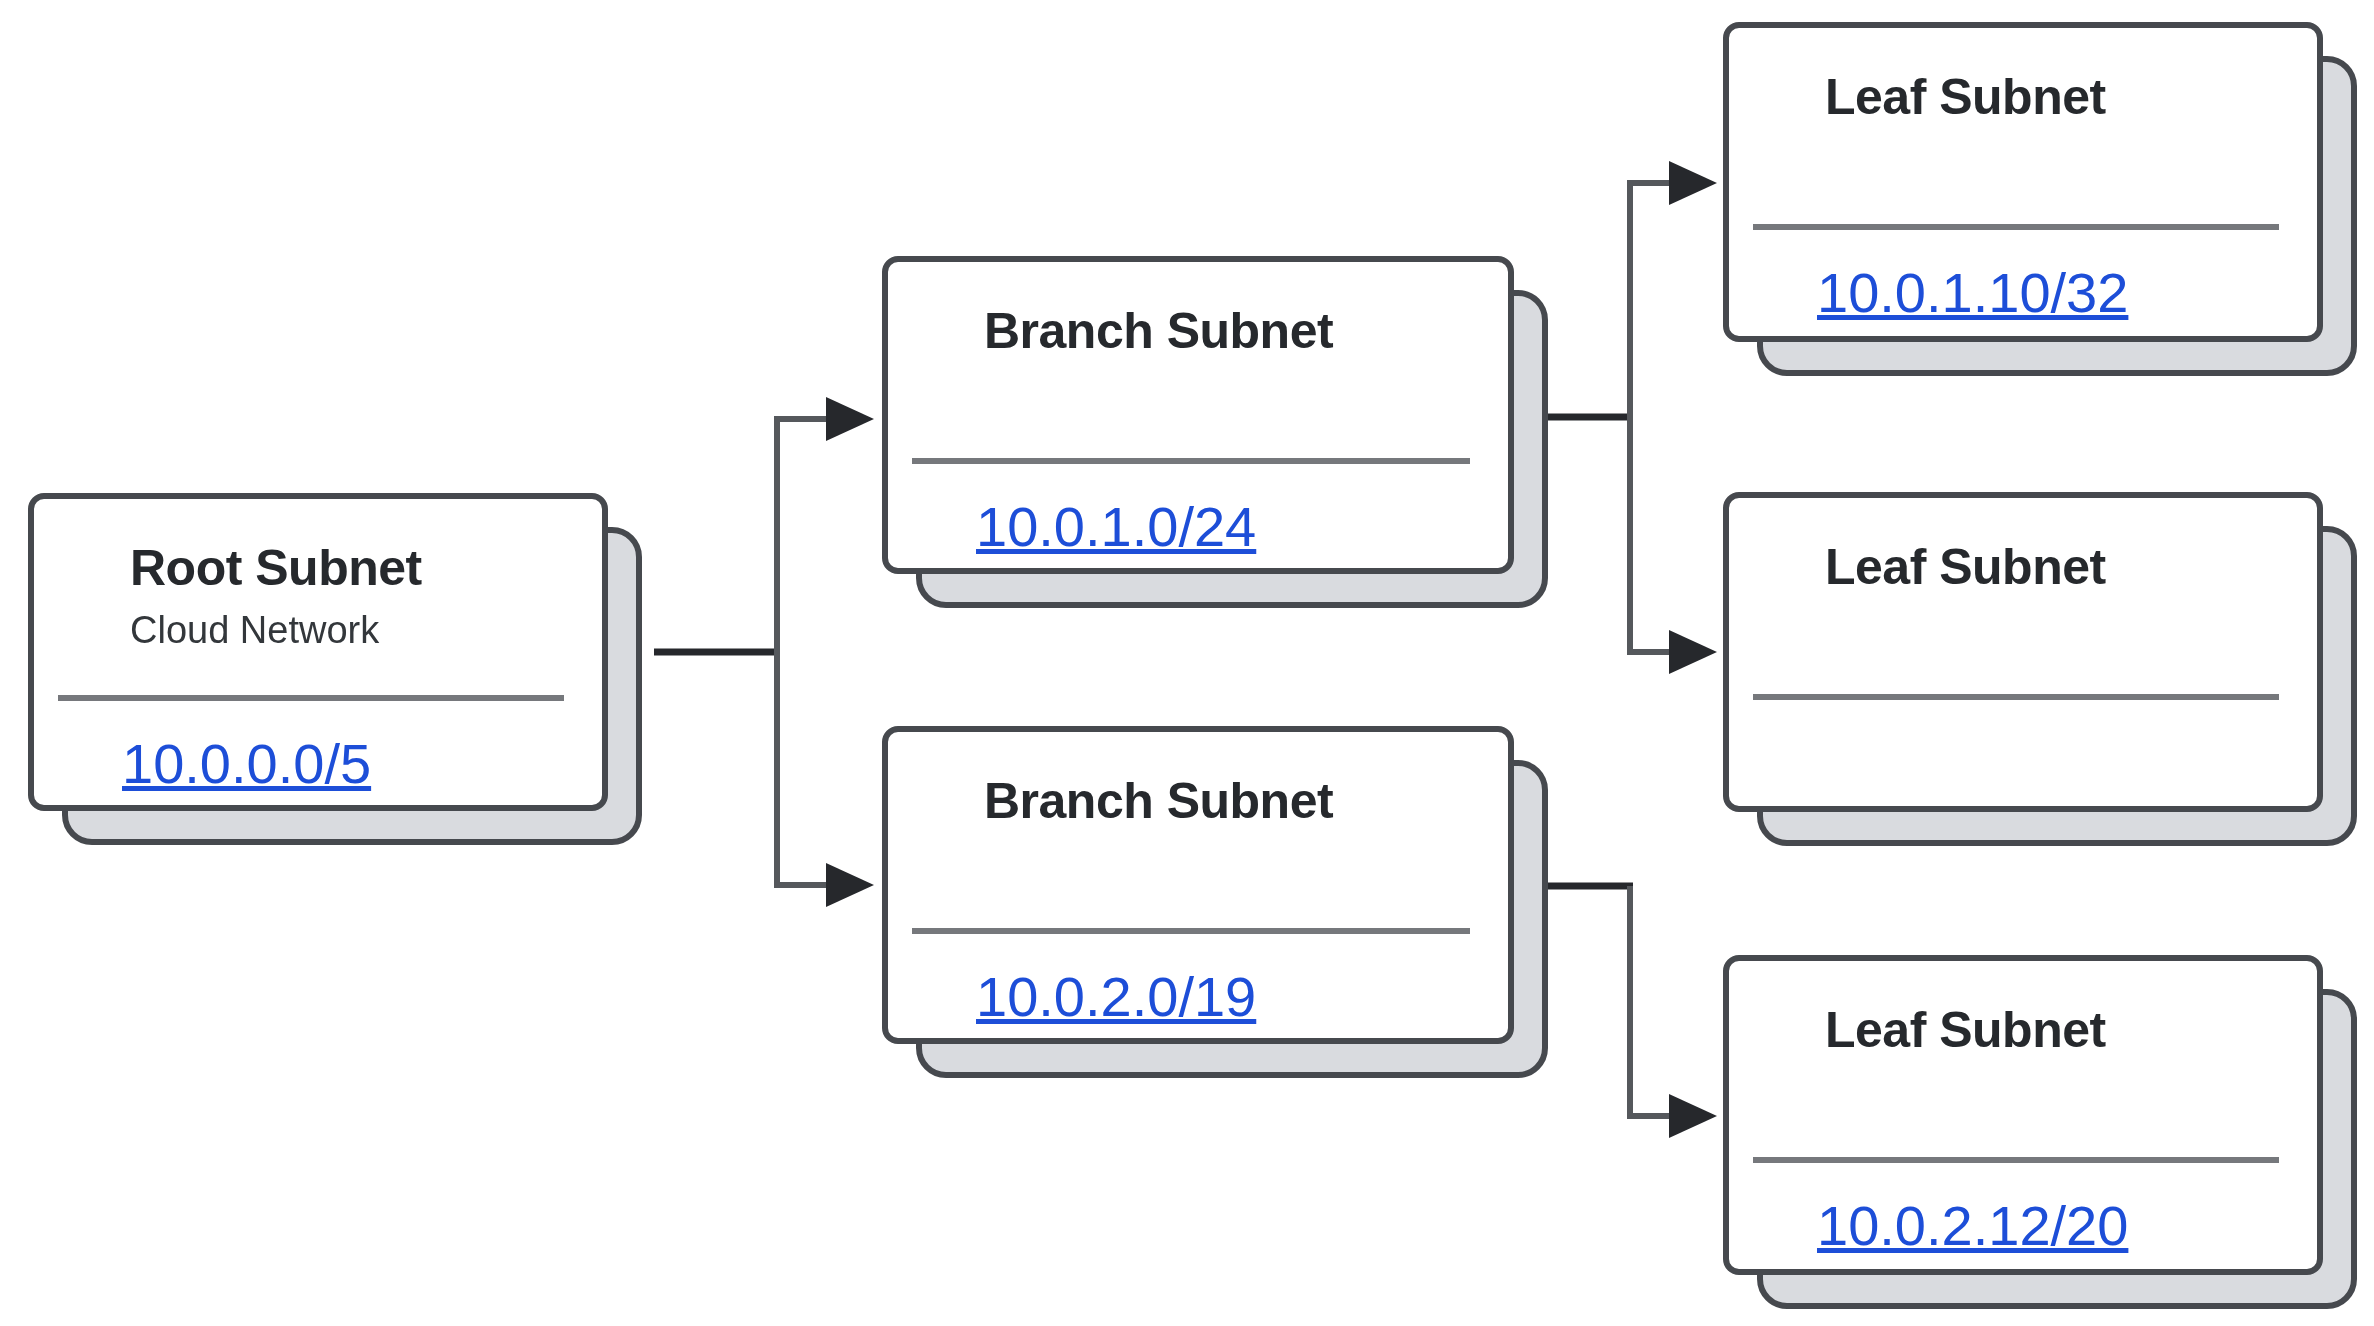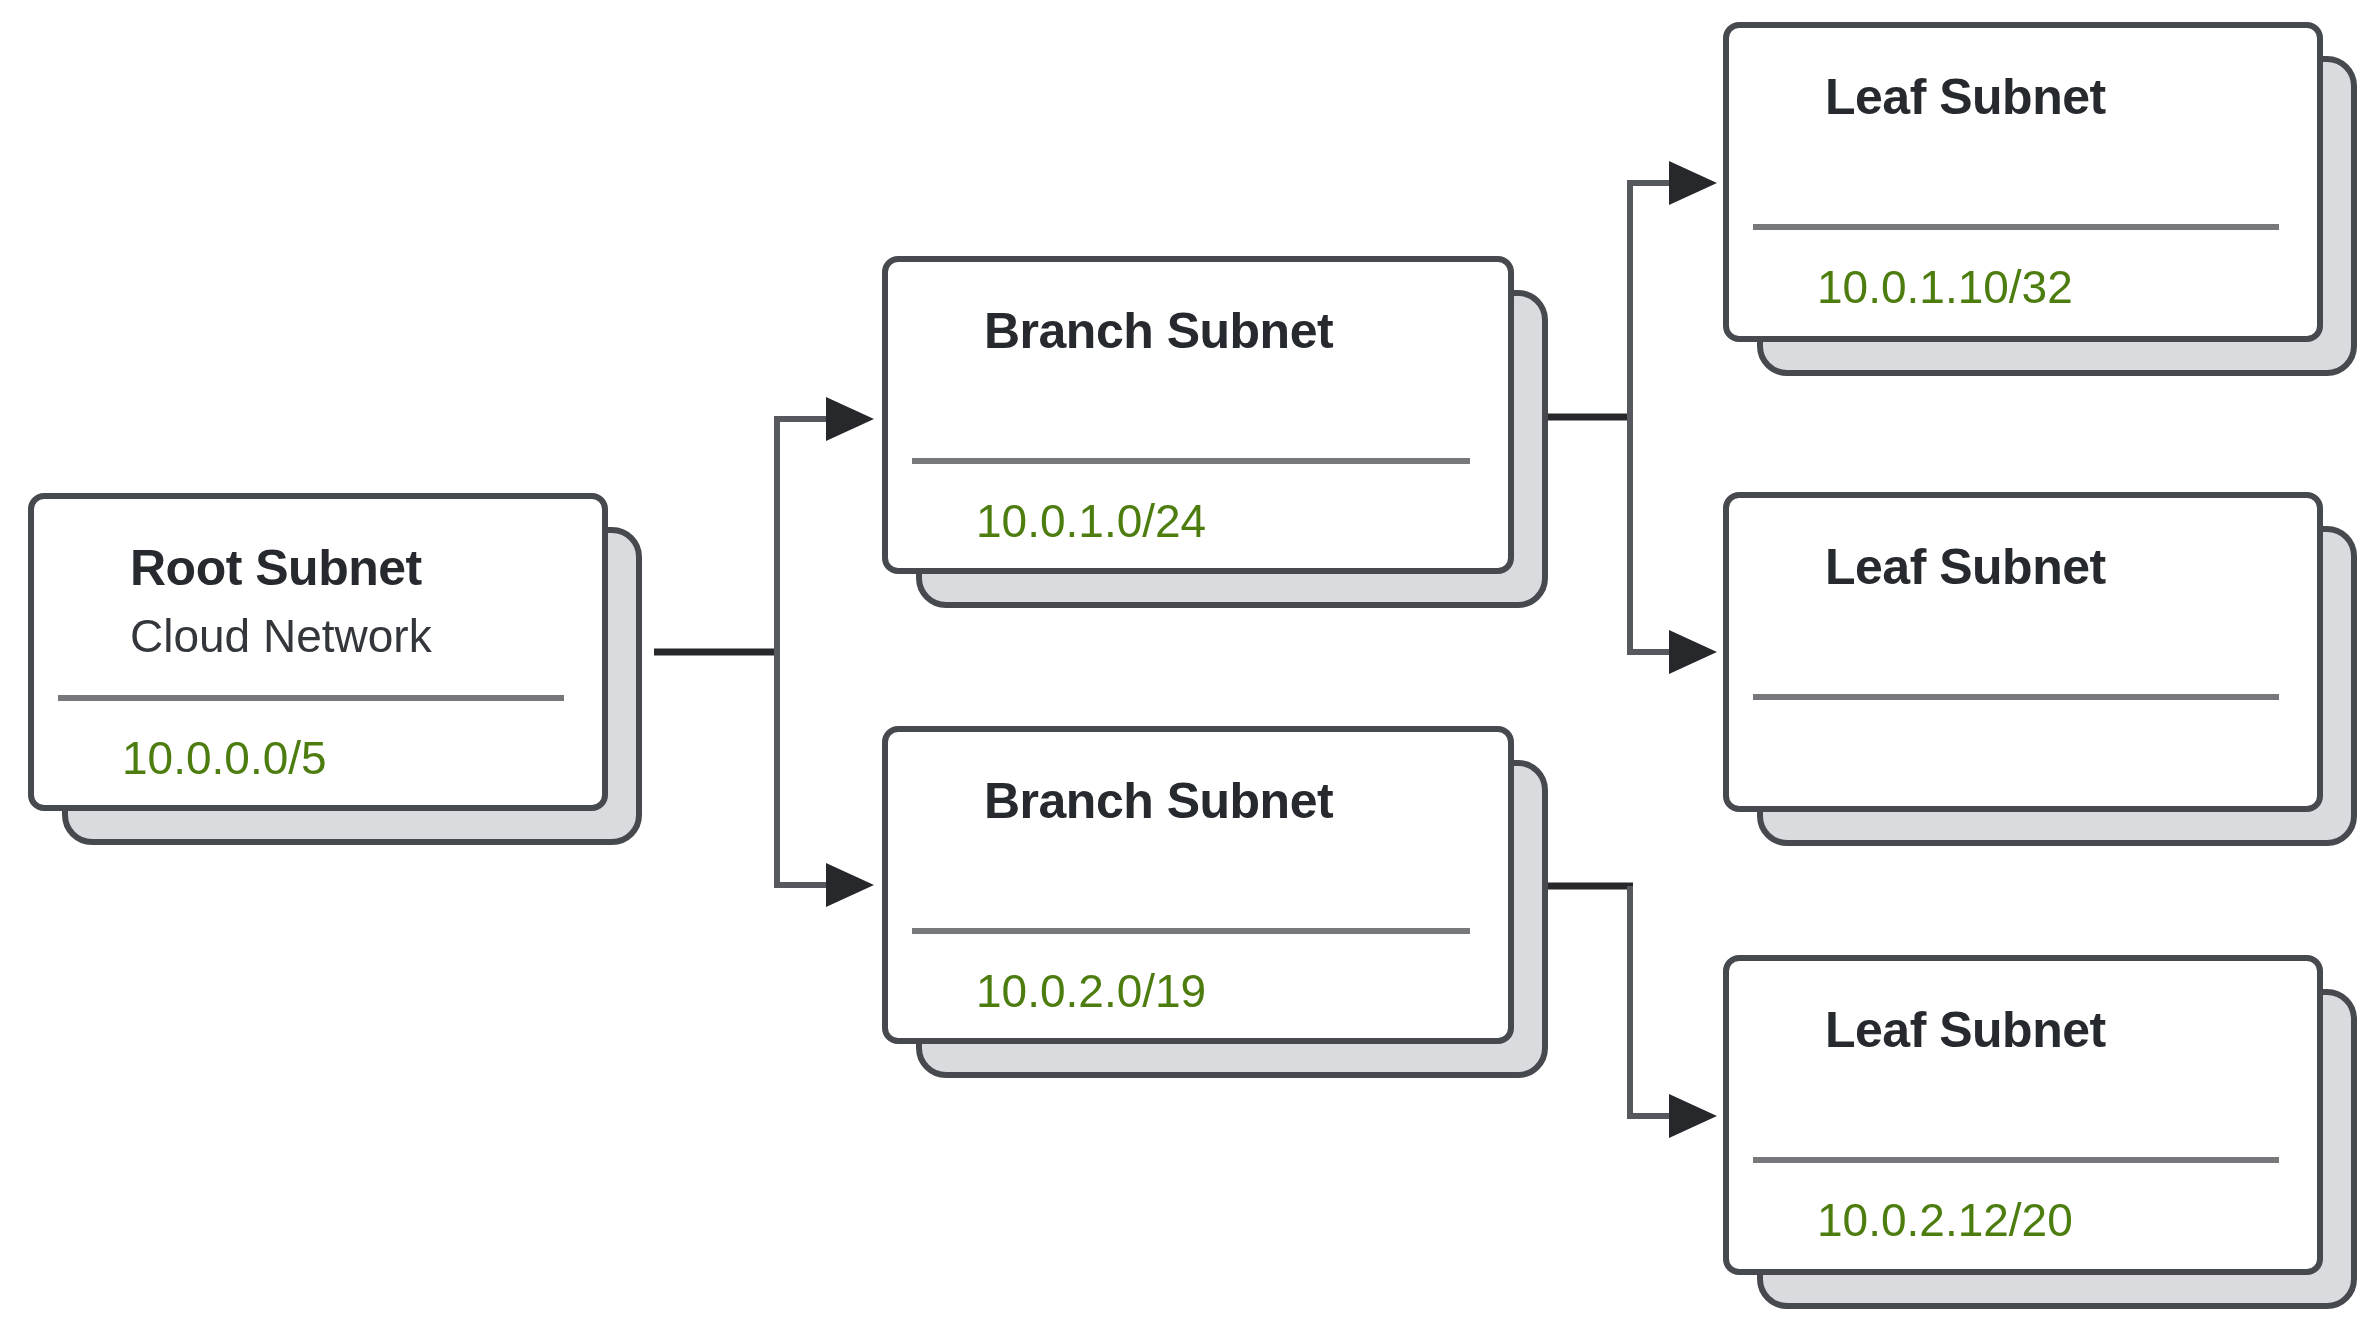--- a/index.html
+++ b/index.html
@@ -59,41 +59,42 @@
     font-size: 50px;
     font-weight: 700;
     letter-spacing: -0.5px;
     color: #26292d;
     white-space: nowrap;
   }
   .node .subtitle {
     position: absolute;
     left: 96px;
     top: 110px;
-    font-size: 46px;
+    font-size: 38px;
     font-weight: 400;
     color: #33373b;
     white-space: nowrap;
   }
   .node .divider {
     position: absolute;
     left: 24px;
     right: 38px;
     top: 196px;
     height: 6px;
     background: #76787c;
   }
   .node .cidr {
     position: absolute;
     left: 88px;
     top: 232px;
-    font-size: 46px;
+    font-size: 56px;
     font-weight: 400;
-    color: #4d7c0f;
+    color: #1d4ed8;
     white-space: nowrap;
+    text-decoration: underline;
   }
   
   .node-root    { left: 28px;   top: 493px; width: 580px; height: 318px; }
   .node-branch1 { left: 882px;  top: 256px; width: 632px; height: 318px; }
   .node-branch2 { left: 882px;  top: 726px; width: 632px; height: 318px; }
   .node-leaf1   { left: 1723px; top: 22px;  width: 600px; height: 320px; }
   .node-leaf2   { left: 1723px; top: 492px; width: 600px; height: 320px; }
   .node-leaf3   { left: 1723px; top: 955px; width: 600px; height: 320px; }
 </style>
 </head>

